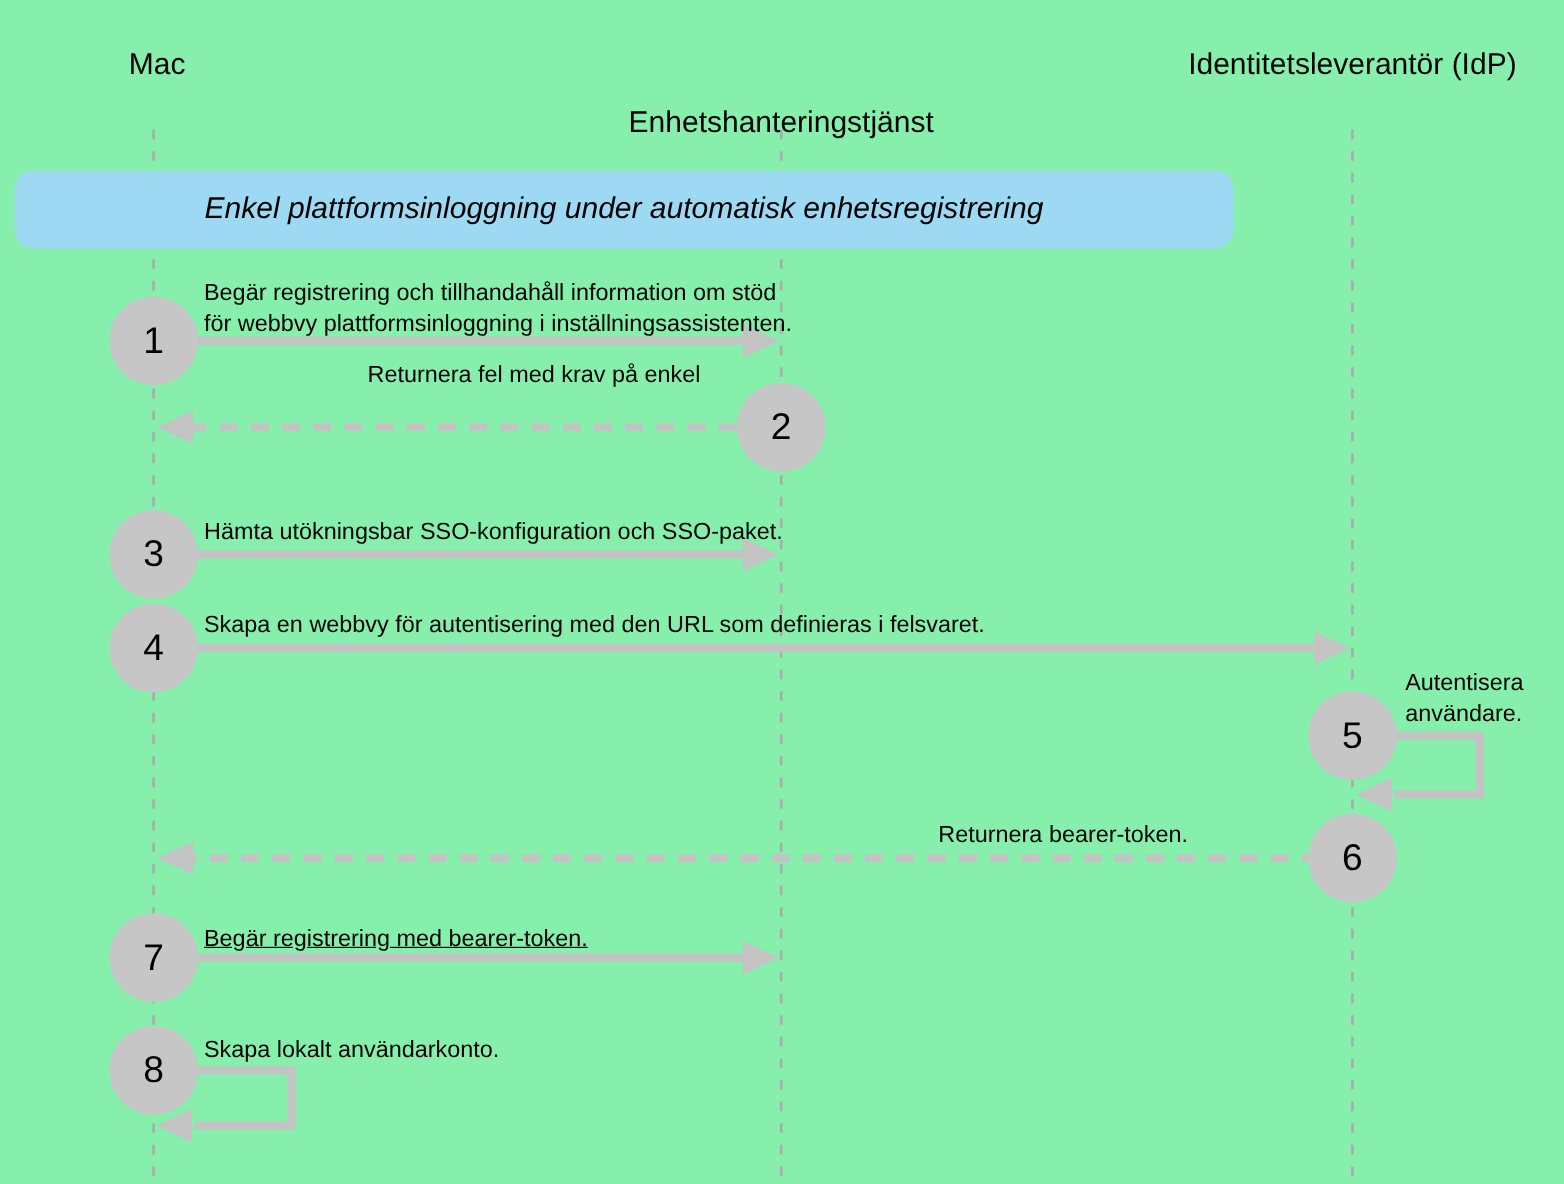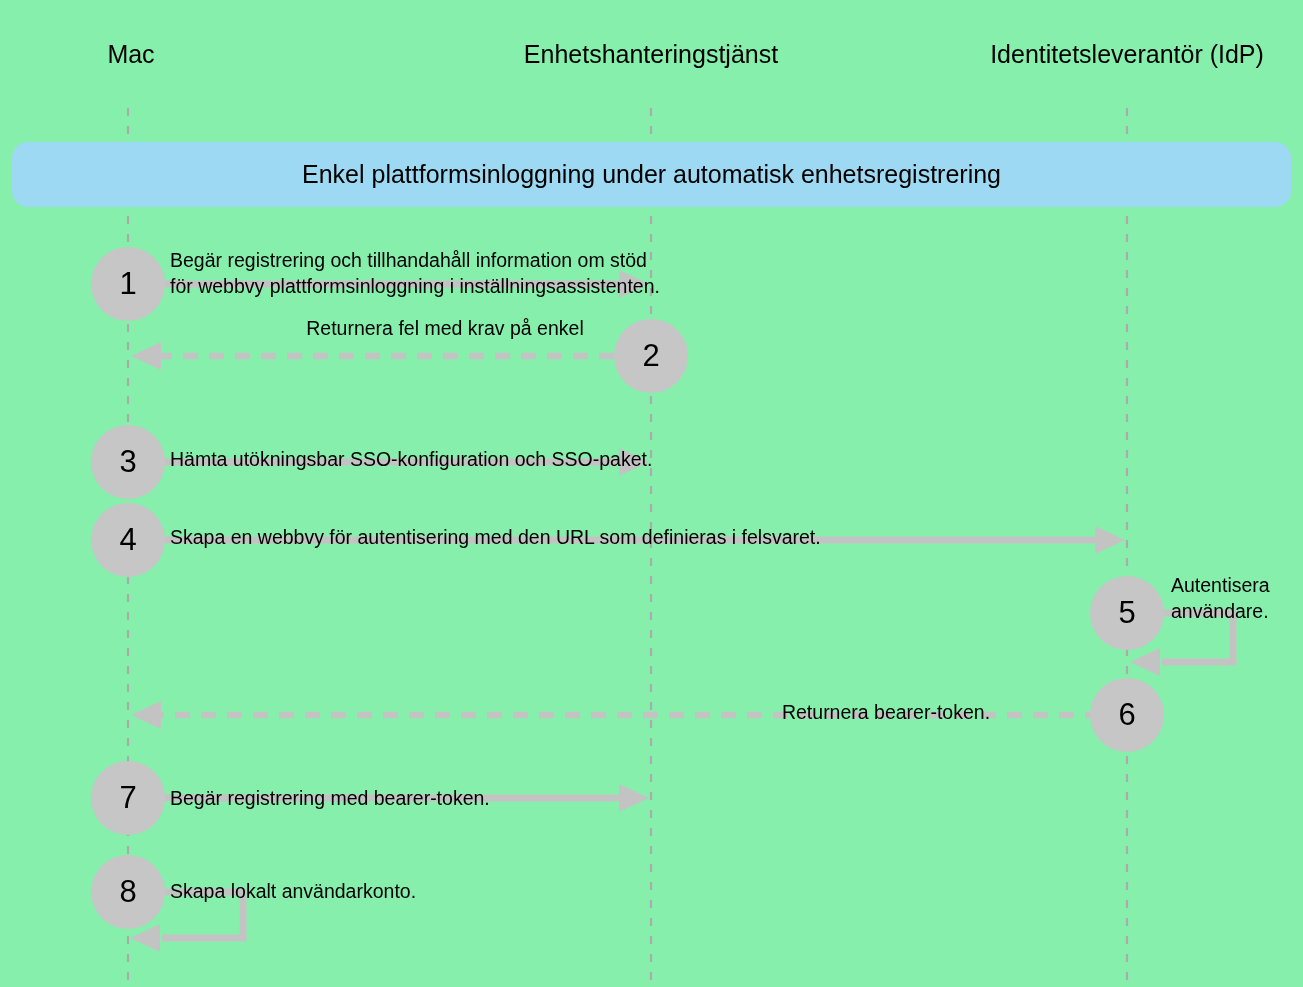--- a/index.html
+++ b/index.html
@@ -25,34 +25,35 @@
   .actor-label {
     position: absolute;
     top: 40px;
     transform: translateX(-50%);
     font-size: 25px;
     font-weight: 500;
     color: #000000;
     white-space: nowrap;
   }
   .actor-mac { left: 131px; }
-  .actor-mdm { left: 651px; }
+  .actor-mdm { left: 651px; margin-top: 48px; }
   .actor-idp { left: 1127px; }
 
   .banner {
     position: absolute;
     left: 12px;
     top: 142px;
-    width: 1279px;
+    width: 1016px;
     height: 65px;
     background: #9DD9F2;
     border-radius: 16px;
     display: flex;
     align-items: center;
     justify-content: center;
+    font-style: italic;
   }
   .banner span {
     font-size: 25px;
     color: #000000;
     white-space: nowrap;
   }
 
   .step-circle {
     position: absolute;
     width: 74px;
@@ -72,31 +73,30 @@
   .c5 { left: 1090px; top: 576px; }
   .c6 { left: 1090px; top: 678px; }
   .c7 { left: 91px;   top: 761px; }
   .c8 { left: 91px;   top: 855px; }
 
   .msg {
     position: absolute;
     font-size: 19.5px;
     line-height: 26px;
     color: #000000;
-    margin-top: 16px;
   }
   .msg div { white-space: nowrap; }
   .msg-right { text-align: center; }
   .m1 { left: 170px; top: 231px; }
   .m2 { left: 280px; top: 299px; width: 330px; }
   .m3 { left: 170px; top: 430px; }
   .m4 { left: 170px; top: 508px; }
   .m5 { left: 1171px; top: 556px; }
   .m6 { left: 736px; top: 683px; width: 300px; }
-  .m7 { left: 170px; top: 769px; }
+  .m7 { left: 170px; top: 769px; text-decoration: underline; }
   .m8 { left: 170px; top: 862px; }
 </style>
 </head>
 <body>
 
 <div class="stage">
 
   <svg class="gfx" viewBox="0 0 1303 987">
 
     <line x1="128" y1="108" x2="128" y2="980" stroke="#ABABAB" stroke-width="2.2" stroke-dasharray="8 10"></line>

